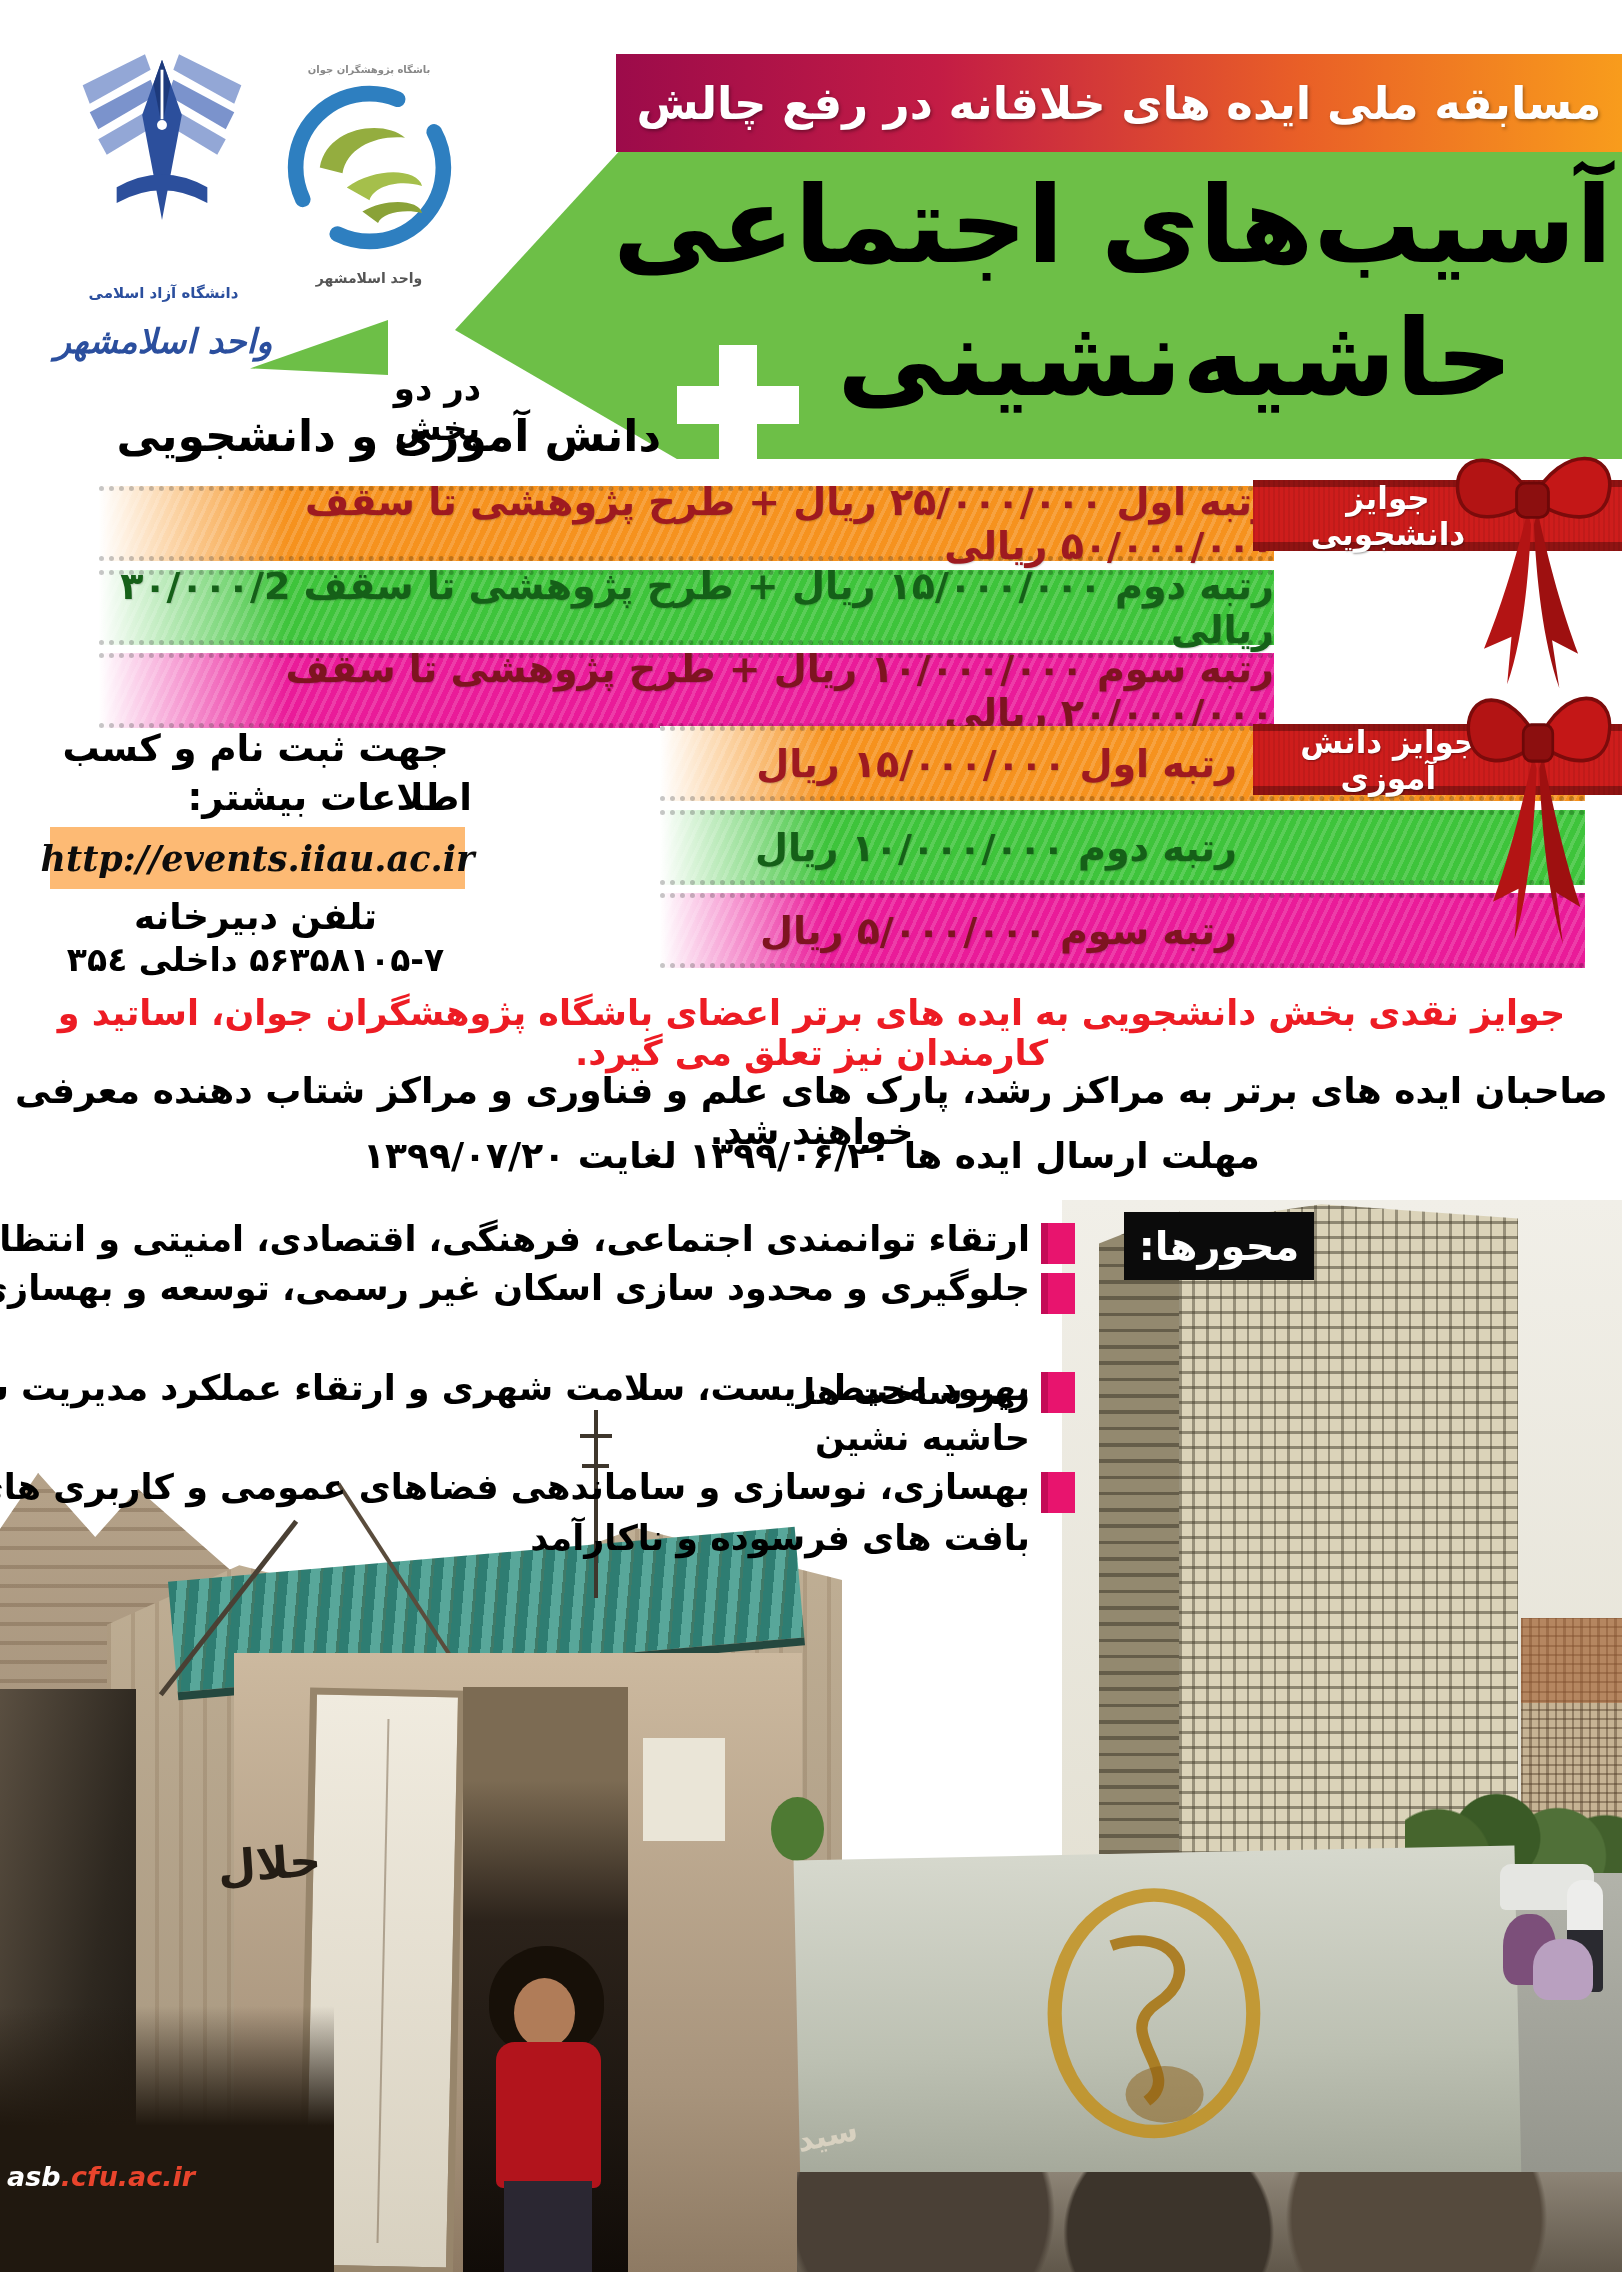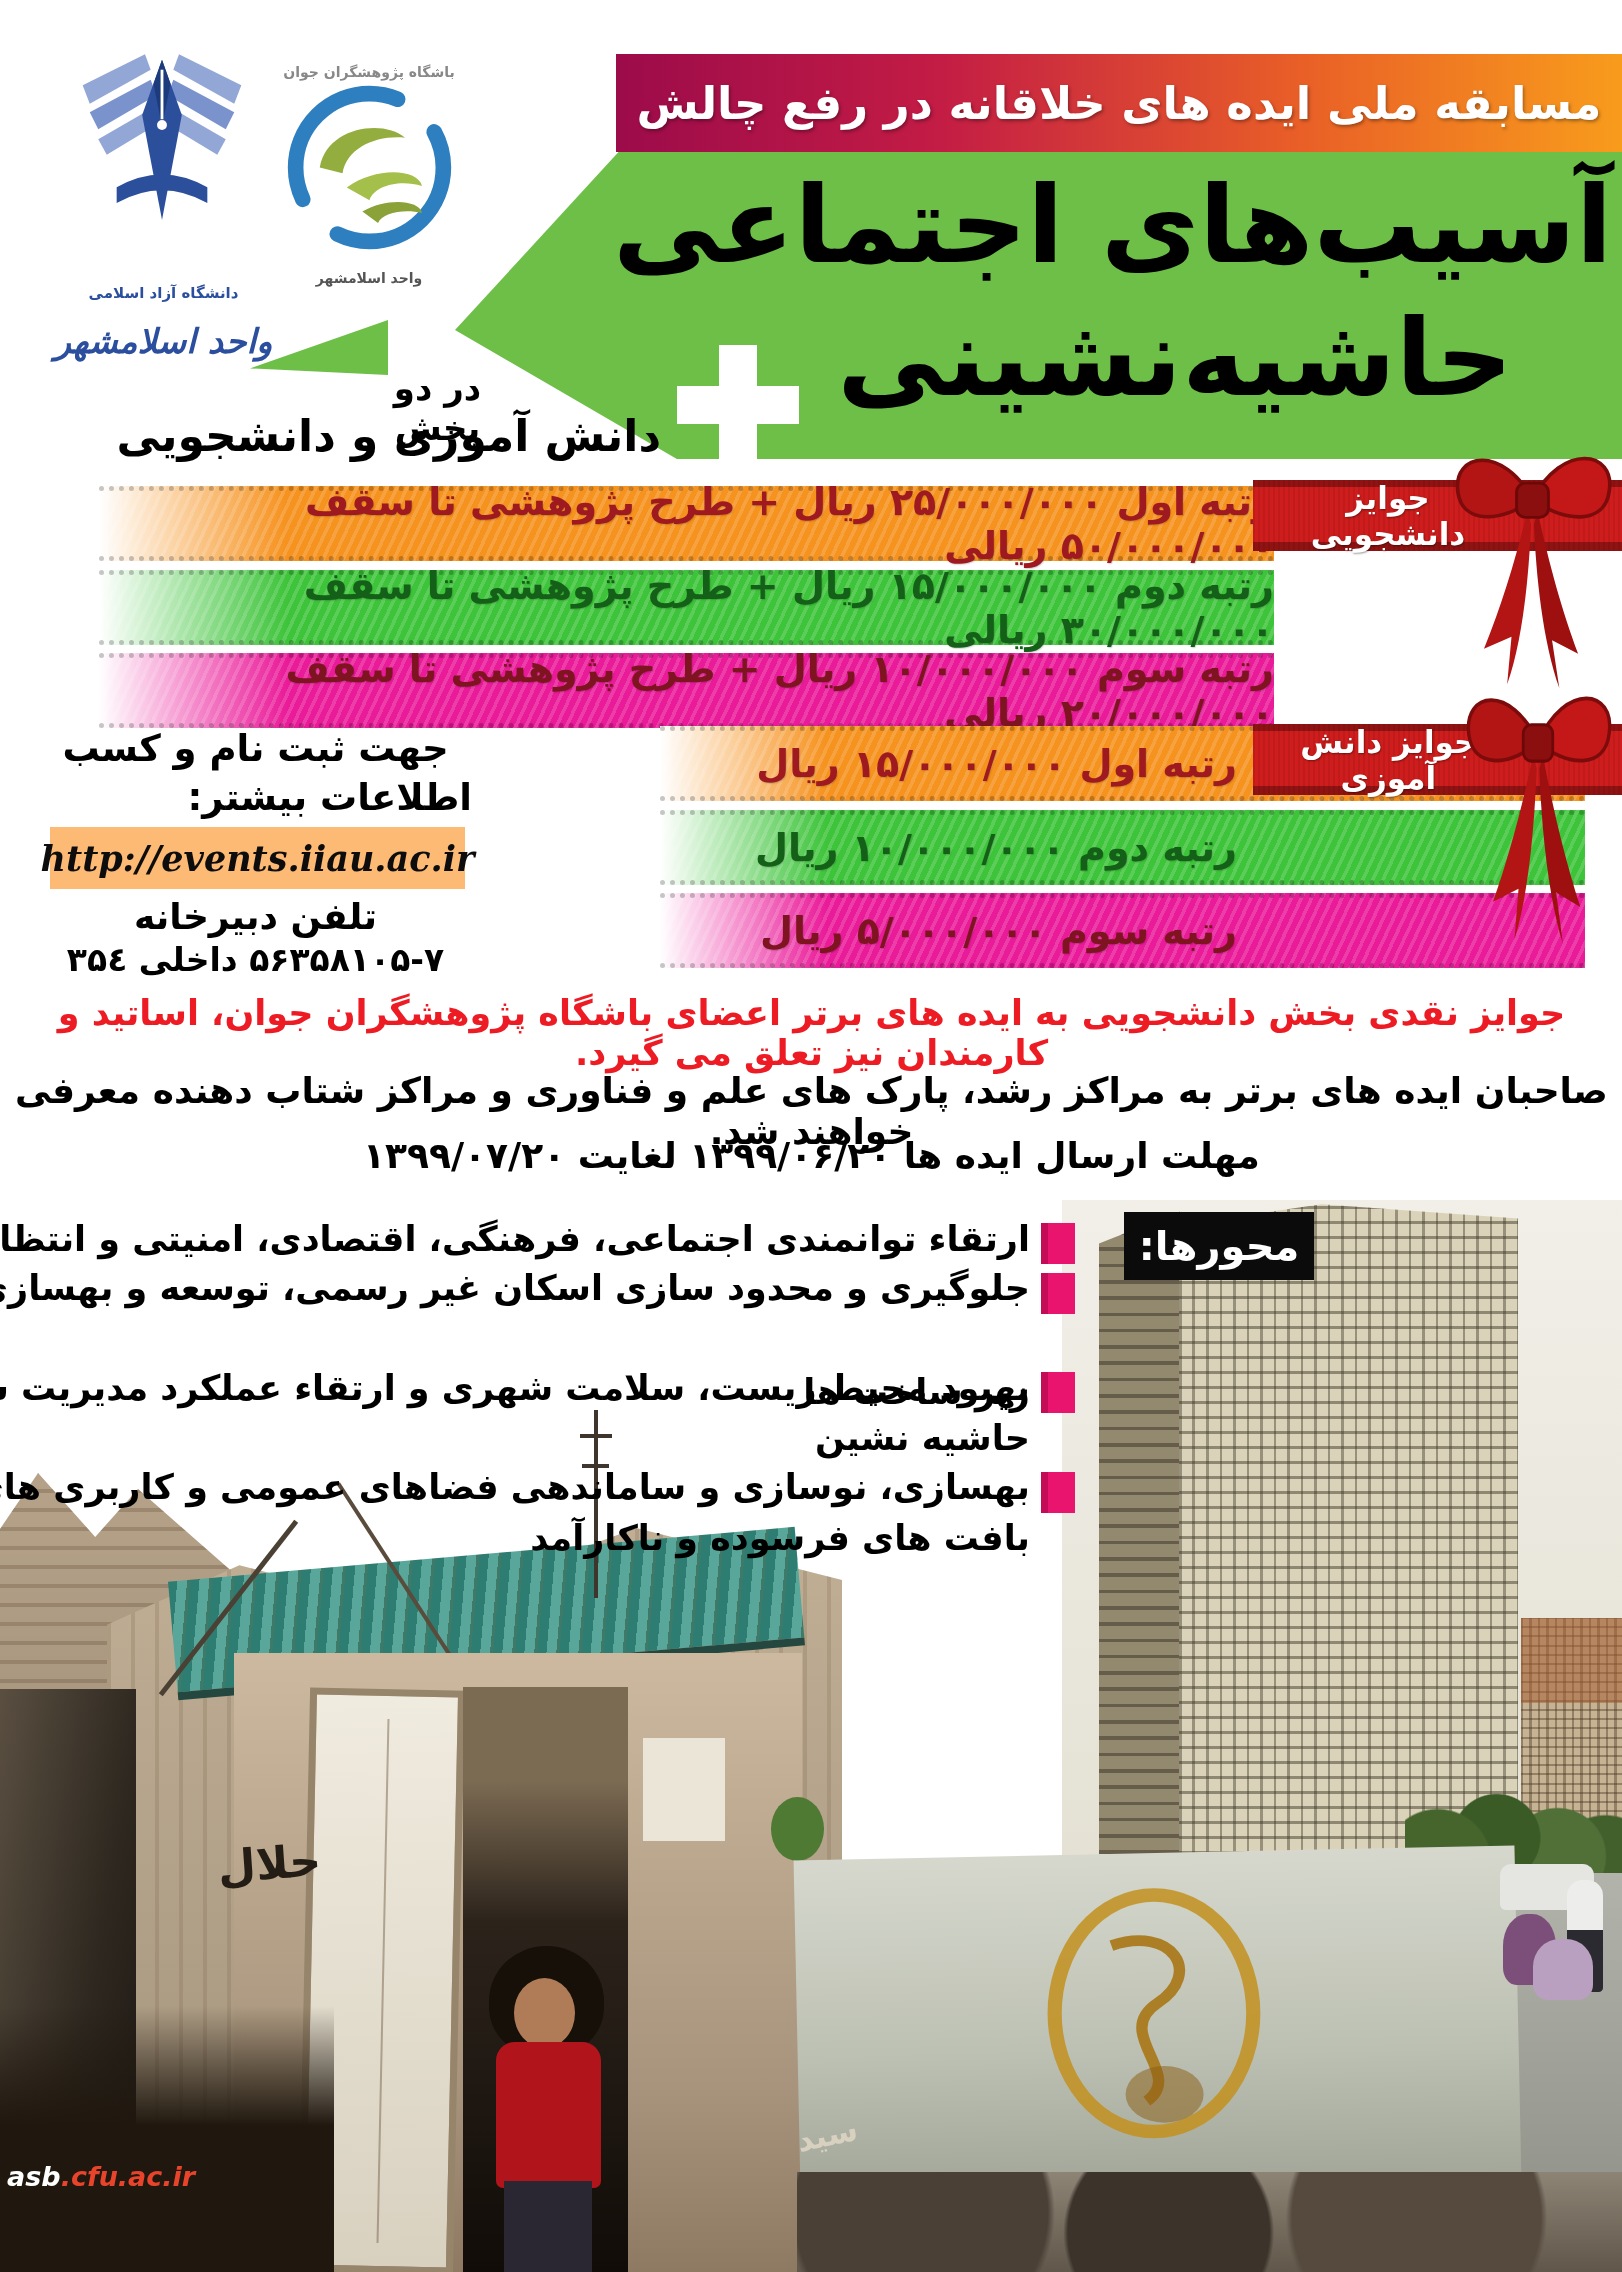--- a/index.html
+++ b/index.html
@@ -23,21 +23,21 @@
   #title1{right:10.7px;top:160px;font-size:107px;line-height:1.22;white-space:nowrap}
   #title2{right:110px;top:293px;font-size:107px;line-height:1.22;white-space:nowrap}
   #sub1{left:354px;top:368px;width:167px;font-size:34px;text-align:center}
   #sub2{left:206px;top:410px;width:455px;font-size:44px;text-align:center;white-space:nowrap}
 
   
   #azad-logo{left:77px;top:41px;width:170px;height:192px}
   #azad-name{left:64px;top:284px;width:199px;font-size:15px;color:#2b4f9e;text-align:center;font-weight:bold}
   #azad-branch{left:43px;top:321px;width:241px;font-size:34px;color:#2b4f9e;text-align:center;font-style:italic}
   #yrc-logo{left:277px;top:61px;width:185px;height:206px}
-  #yrc-name{left:273px;top:64px;width:192px;font-size:14px;color:#888;text-align:center}
+  #yrc-name{left:273px;top:64px;width:192px;font-size:10px;color:#888;text-align:center}
   #yrc-branch{left:305px;top:270px;width:128px;font-size:14px;color:#555;text-align:center;font-weight:bold}
 
   
   .prow{left:99px;width:1175px;height:75px;display:flex;align-items:center;justify-content:center;
     font-size:38px;border-top:5px dotted rgba(0,0,0,.22);border-bottom:5px dotted rgba(0,0,0,.22);
     text-shadow:0.7px 1.4px 1.4px rgba(0,0,0,.18)}
   #srow1{top:486px;color:#9e1a20;
     background:linear-gradient(90deg,#fff 0,rgba(255,255,255,0) 16%),
     repeating-linear-gradient(115deg,rgba(255,255,255,.15) 0 3.6px,rgba(255,255,255,0) 3.6px 9.2px),#f6921e}
   #srow2{top:570px;color:#156018;
@@ -250,21 +250,21 @@
 <svg id="yrc-logo" class="abs" viewBox="0 0 260 290">
   <circle cx="130" cy="150" r="104" fill="none" stroke="#2e7fc0" stroke-width="22" stroke-dasharray="250 70" stroke-dashoffset="40" stroke-linecap="round"></circle>
   <path d="M60 150 C70 92 150 82 180 108 C140 104 98 122 92 158 Z" fill="#94ad3f"></path>
   <path d="M98 178 C140 148 198 152 204 176 C172 166 136 176 130 196 Z" fill="#a5bf4b"></path>
   <path d="M120 212 C155 192 200 196 204 214 C178 208 148 214 142 228 Z" fill="#8aa238"></path>
 </svg>
 <div id="yrc-name" class="abs fa">باشگاه پژوهشگران جوان</div>
 <div id="yrc-branch" class="abs fa">واحد اسلامشهر</div>
 
 <div id="srow1" class="abs fa prow">رتبه اول ۲۵/۰۰۰/۰۰۰ ریال + طرح پژوهشی تا سقف ۵۰/۰۰۰/۰۰۰ ریالی</div>
-<div id="srow2" class="abs fa prow">رتبه دوم ۱۵/۰۰۰/۰۰۰ ریال + طرح پژوهشی تا سقف ۳۰/۰۰۰/۰۰۰ ریالی</div>
+<div id="srow2" class="abs fa prow">رتبه دوم ۱۵/۰۰۰/۰۰۰ ریال + طرح پژوهشی تا سقف ۳۰/۰۰۰/2 ریالی</div>
 <div id="srow3" class="abs fa prow">رتبه سوم ۱۰/۰۰۰/۰۰۰ ریال + طرح پژوهشی تا سقف ۲۰/۰۰۰/۰۰۰ ریالی</div>
 
 <div id="qrow1" class="abs fa qrow">رتبه اول ۱۵/۰۰۰/۰۰۰ ریال</div>
 <div id="qrow2" class="abs fa qrow">رتبه دوم ۱۰/۰۰۰/۰۰۰ ریال</div>
 <div id="qrow3" class="abs fa qrow">رتبه سوم ۵/۰۰۰/۰۰۰ ریال</div>
 
 <div id="ribbon1" class="abs ribbon">
   <span id="ribtext1" class="ribtext">جوایز دانشجویی</span>
 </div>
 <div id="ribbon2" class="abs ribbon">

